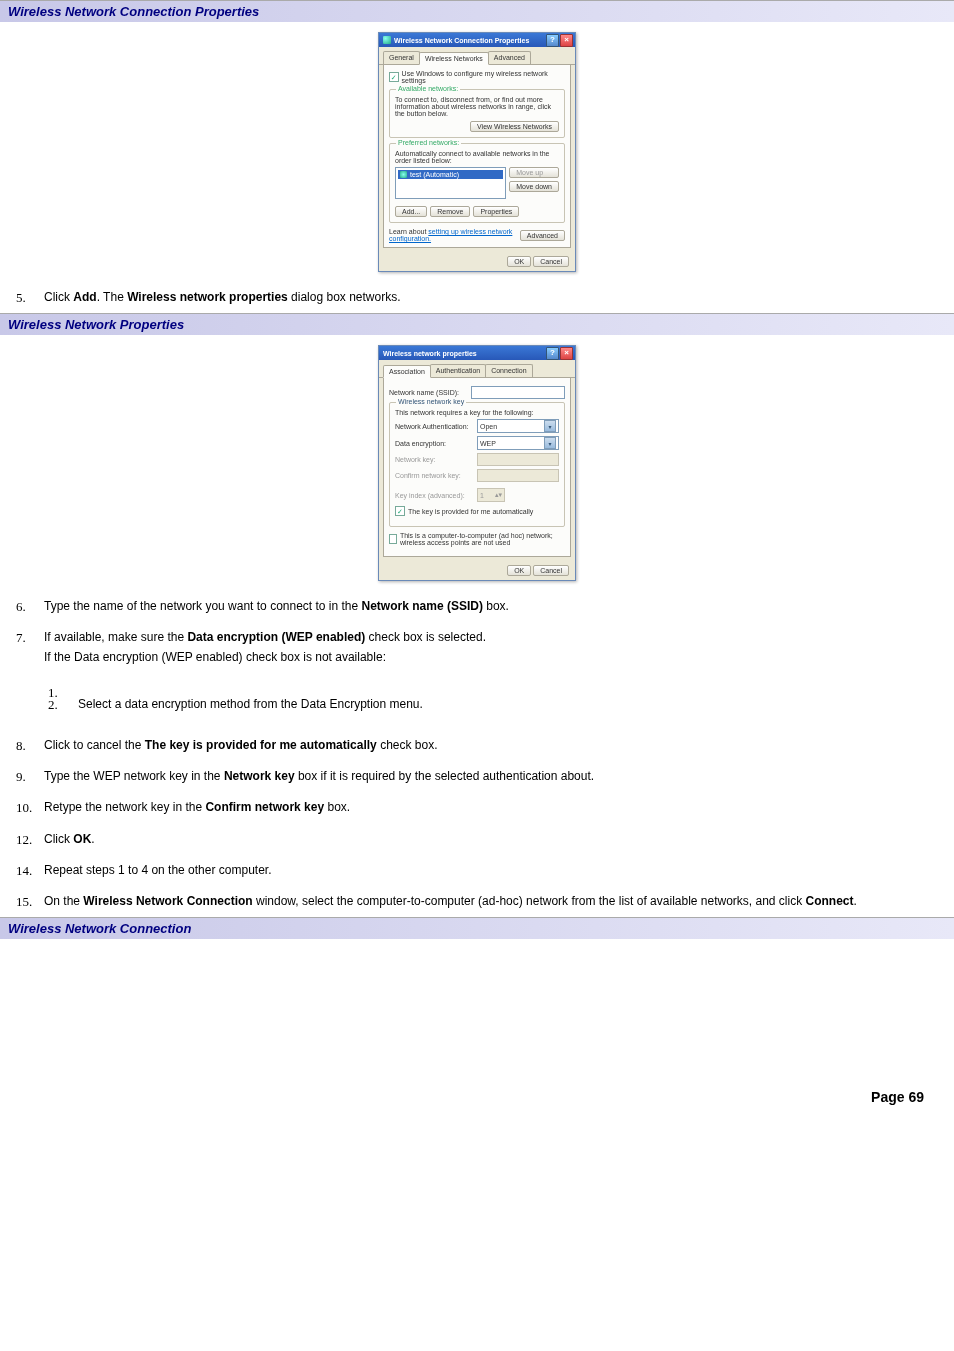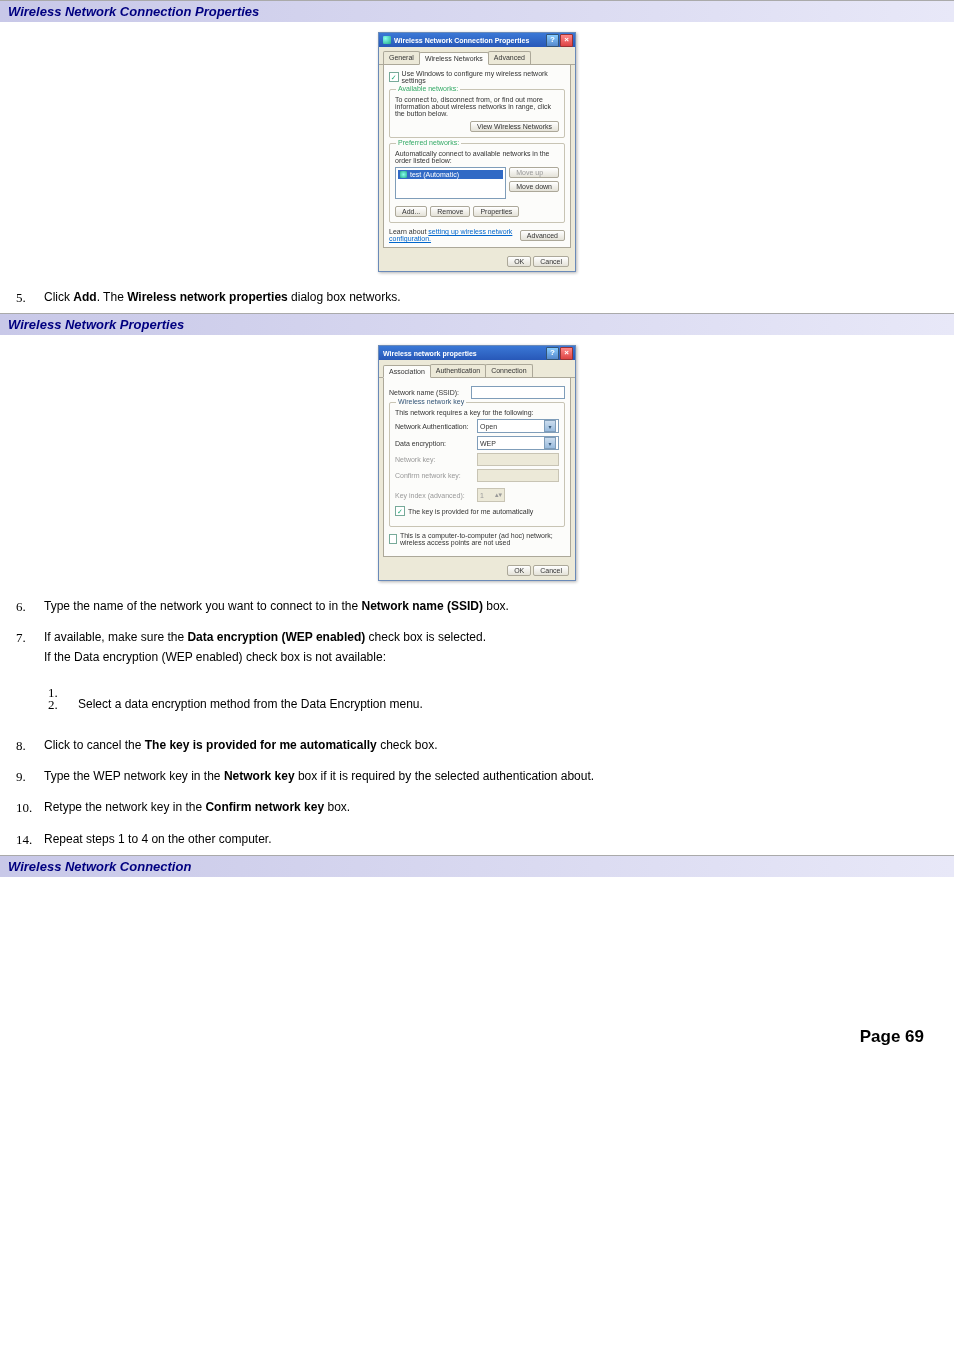--- a/index.html
+++ b/index.html
@@ -53,21 +53,21 @@
   ol.sub-list > li > .num {
     position: absolute;
     left: 4px;
     top: 6px;
     font-family: "Times New Roman", serif;
     font-size: 13px;
   }
   .page-num {
     text-align: right;
     font-weight: bold;
-    font-size: 17px;
+    font-size: 14px;
     padding: 30px 30px 10px 0;
   }
 
   
   .dlg1 {
     width: 196px;
     margin: 0 auto;
     font-family: Tahoma, sans-serif;
     font-size: 7px;
     color: #333;
@@ -349,22 +349,30 @@
   </li>
   <li>
     <span class="num">9.</span>
     <span>Type the WEP network key in the </span><b>Network key</b><span> box if it is required by the selected authentication about.</span>
   </li>
   <li>
     <span class="num">10.</span>
     <span>Retype the network key in the </span><b>Confirm network key</b><span> box.</span>
   </li>
   <li>
+    <span class="num">12.</span>
+    <span>Click </span><b>OK</b><span>.</span>
+  </li>
+  <li>
     <span class="num">14.</span>
     <span>Repeat steps 1 to 4 on the other computer.</span>
   </li>
+  <li>
+    <span class="num">15.</span>
+    <span>On the </span><b>Wireless Network Connection</b><span> window, select the computer-to-computer (ad-hoc) network from the list of available networks, and click </span><b>Connect</b><span>.</span>
+  </li>
 </ol>
 
 <div class="section-header">Wireless Network Connection</div>
 
 <div style="height:120px;"></div>
 
 <div class="page-num">Page 69</div>
 
 </body></html>

